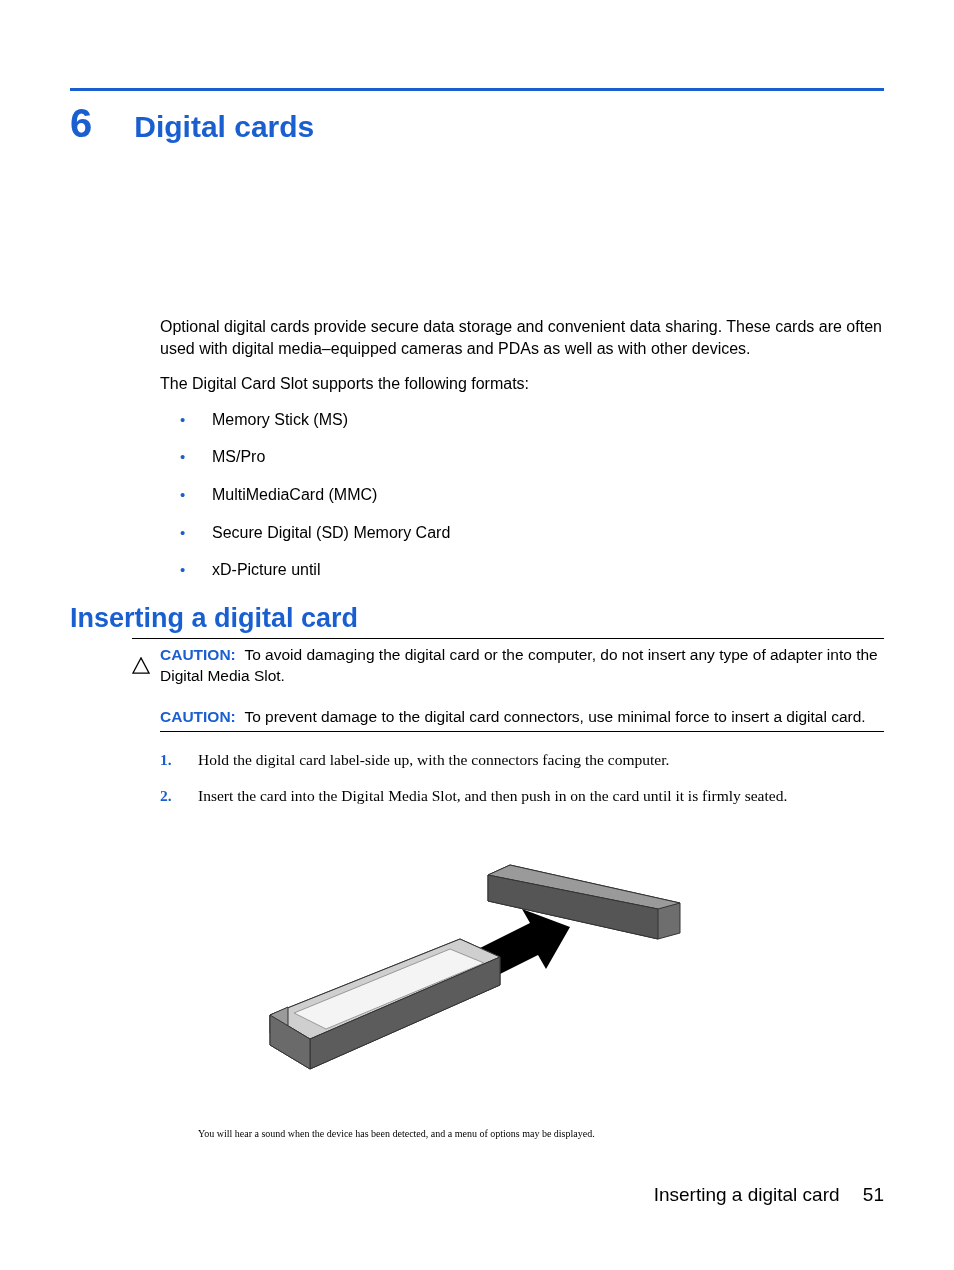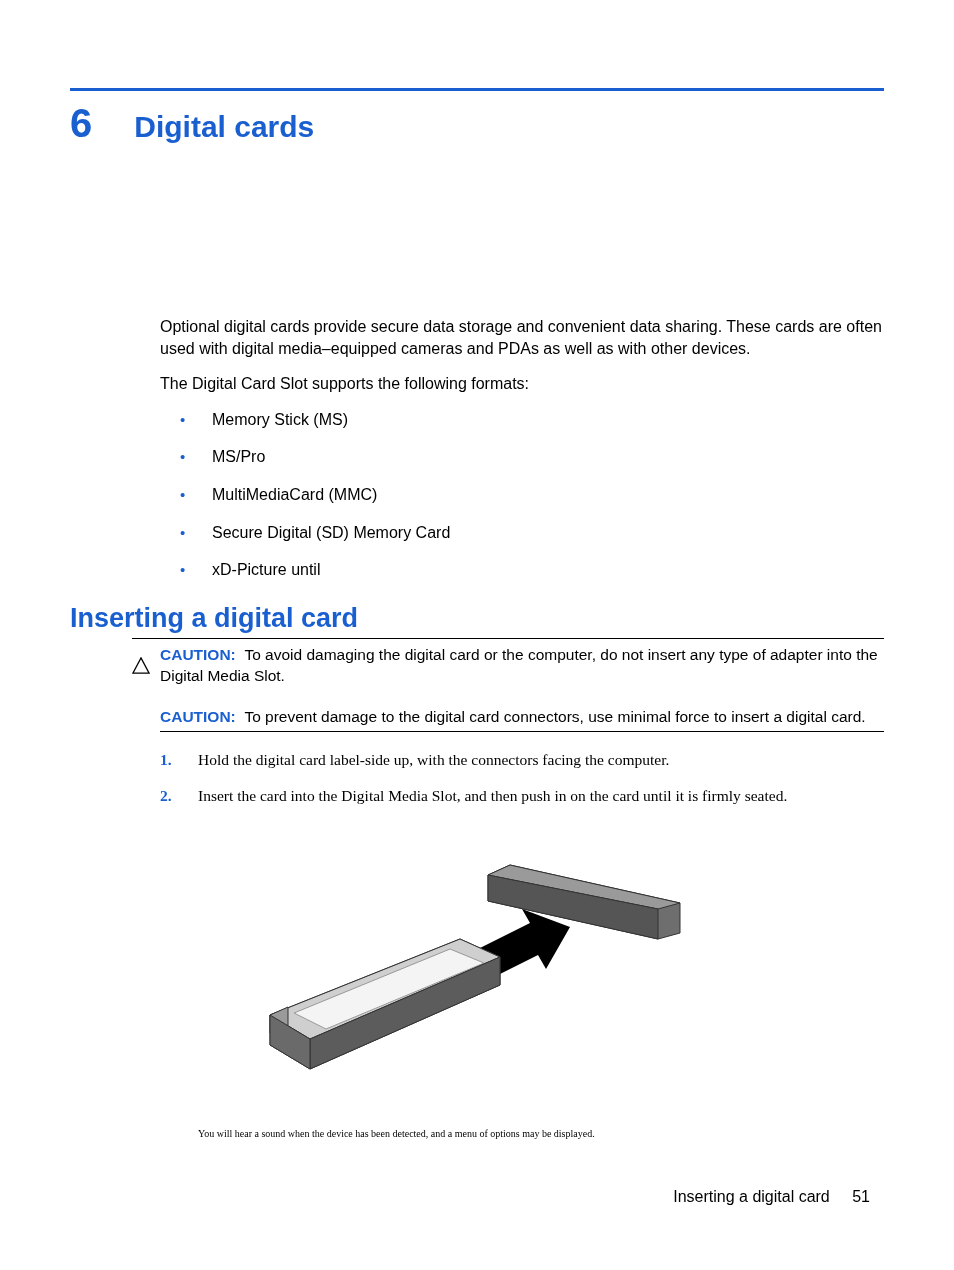--- a/index.html
+++ b/index.html
@@ -123,22 +123,22 @@
     width: 465px;
     height: 260px;
   }
   .after-illus {
     margin: 26px 0 0 0;
     font-size: 10px;
   }
   .footer {
     position: absolute;
     bottom: 64px;
-    right: 84px;
-    font-size: 16px;
+    right: 70px;
+    font-size: 19px;
   }
   .footer-pn { margin-left: 18px; }
 </style>
 </head>
 <body>
 
 <div class="page">
   <hr class="hr-top">
   <div class="chapter-head">
     <span class="chapter-num">6</span>

